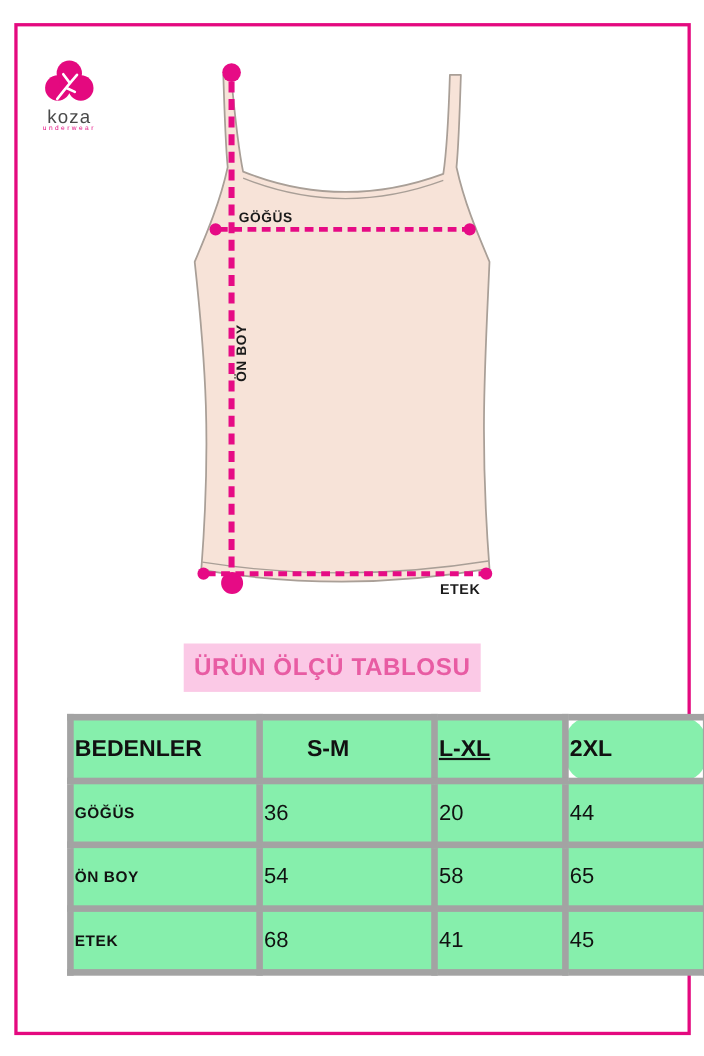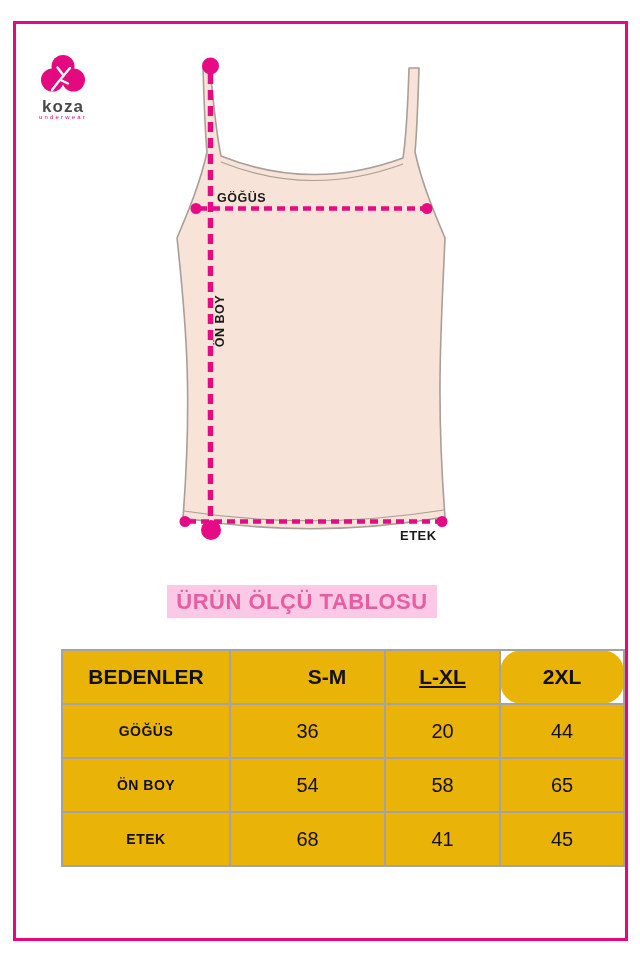--- a/index.html
+++ b/index.html
@@ -17,54 +17,54 @@
     border: 3px solid #e4097f;
     pointer-events: none;
   }
   
   .logo {
     position: absolute; left: 36px; top: 54px;
     width: 54px; text-align: center;
   }
   .logo svg { display: block; margin: 0 auto; }
   .logo-text {
-    color: #494949; font-weight: bold; font-size: 17px;
+    color: #494949; font-weight: normal; font-size: 17px;
     letter-spacing: 1px; line-height: 15px; margin-top: 1px;
   }
   .logo-subtext {
     color: #e4097f; font-size: 6px; letter-spacing: 2.2px;
     line-height: 7px; text-transform: lowercase;
   }
   
   .diagram {
     position: absolute; left: 80px; top: 45px;
     width: 400px; height: 510px;
   }
   
   .banner {
     position: absolute; left: 167px; top: 585px;
-    width: 270px; height: 33px;
+    width: 270px; height: 44px;
     background: #fbc9e6;
     display: flex; align-items: center; justify-content: center;
   }
   .banner-title {
     color: #e85ca3; font-weight: bold; font-size: 22px;
     letter-spacing: 0.5px;
   }
   
   .size-table {
     position: absolute; left: 61px; top: 649px;
     width: 507px; border-collapse: collapse;
     table-layout: fixed;
   }
   .size-table td {
-    border: 2px solid #a3a3a3;
-    text-align: center; vertical-align: middle;
+    border: 6px solid #a3a3a3;
+    text-align: left; vertical-align: middle;
     height: 50px; color: #111;
-    background: #eab308;
+    background: #86efac;
   }
   .size-table tr.header td { font-size: 21px; font-weight: bold; }
   .size-table td.rowlabel { font-size: 14px; font-weight: bold; letter-spacing: 0.5px; }
   .size-table td.val { font-size: 20px; font-weight: normal; }
   .size-table .c0 { width: 164px; }
   .size-table .c1 { width: 112px; padding-left: 40px; }
   .size-table .c2 { width: 111px; text-decoration: underline; }
   .size-table .c3 { width: 120px; border-radius: 22px; }
 </style>
 </head>

